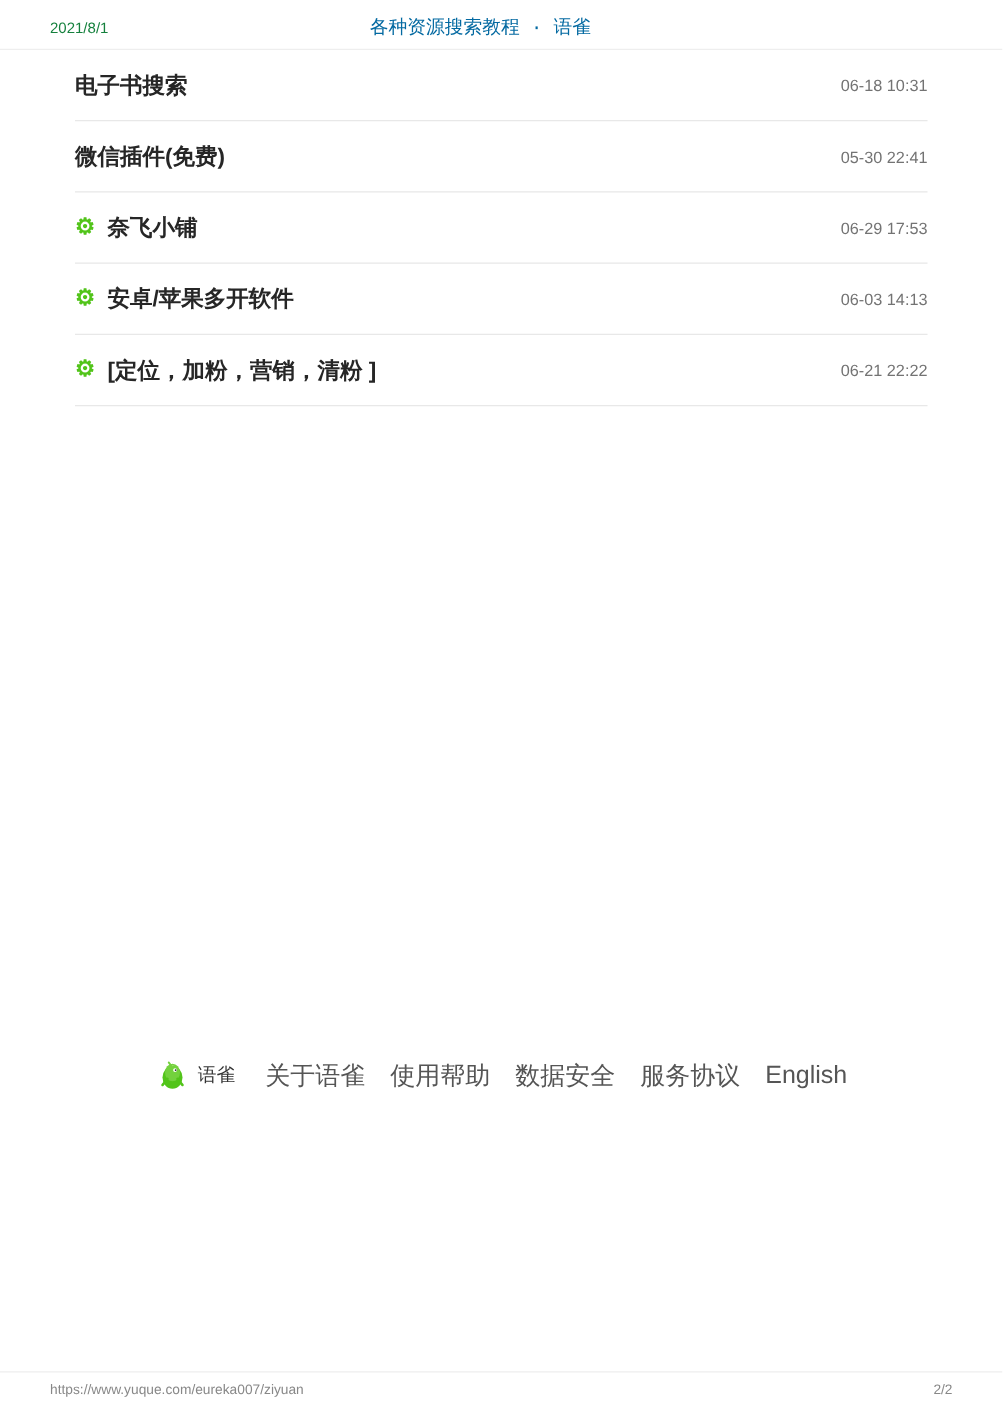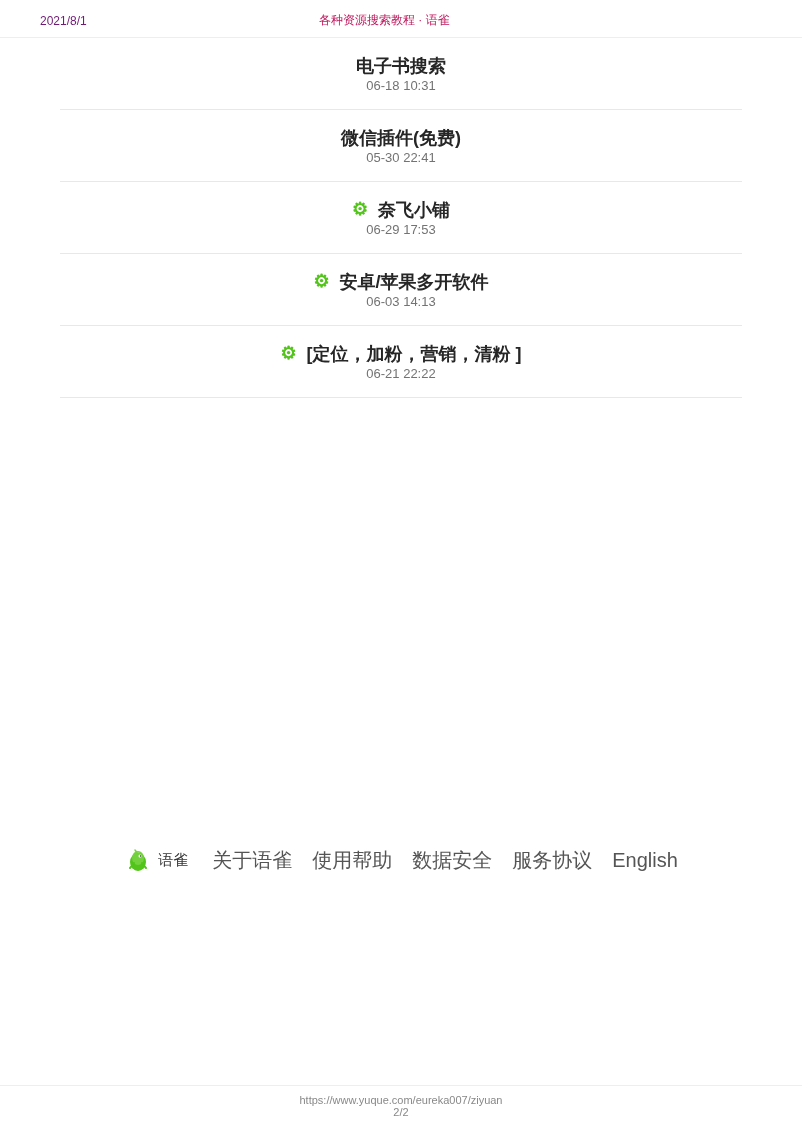--- a/index.html
+++ b/index.html
@@ -22,39 +22,39 @@
       justify-content: space-between;
       align-items: center;
       padding: 12px 40px 8px 40px;
       border-bottom: 1px solid #eee;
       font-size: 12px;
       color: #666;
     }
 
     .page-header .date {
       font-size: 12px;
-      color: #701a75;
+      color: #15803d;
     }
 
     .page-header .title {
-      font-size: 12px;
-      color: #be185d;
+      font-size: 15px;
+      color: #0369a1;
+      font-family: Liberation Mono, monospace;
     }
 
     .content-area {
       padding: 0 60px;
     }
 
     .list-item {
       display: flex;
       justify-content: space-between;
       align-items: center;
       padding: 16px 0;
       border-bottom: 1px solid #e8e8e8;
-      flex-direction: column;
     }
 
     .list-item .item-title {
       font-size: 18px;
       font-weight: bold;
       color: #262626;
       display: flex;
       align-items: center;
       gap: 6px;
     }
@@ -132,21 +132,20 @@
       bottom: 8px;
       left: 0;
       right: 0;
       display: flex;
       justify-content: space-between;
       align-items: center;
       padding: 8px 40px;
       border-top: 1px solid #eee;
       font-size: 11px;
       color: #888;
-      flex-direction: column;
     }
   </style>
 </head>
 <body>
 
 <div class="page-header">
   <span class="date">2021/8/1</span>
   <span class="title">各种资源搜索教程 · 语雀</span>
   <span style="width:80px"></span>
 </div>

